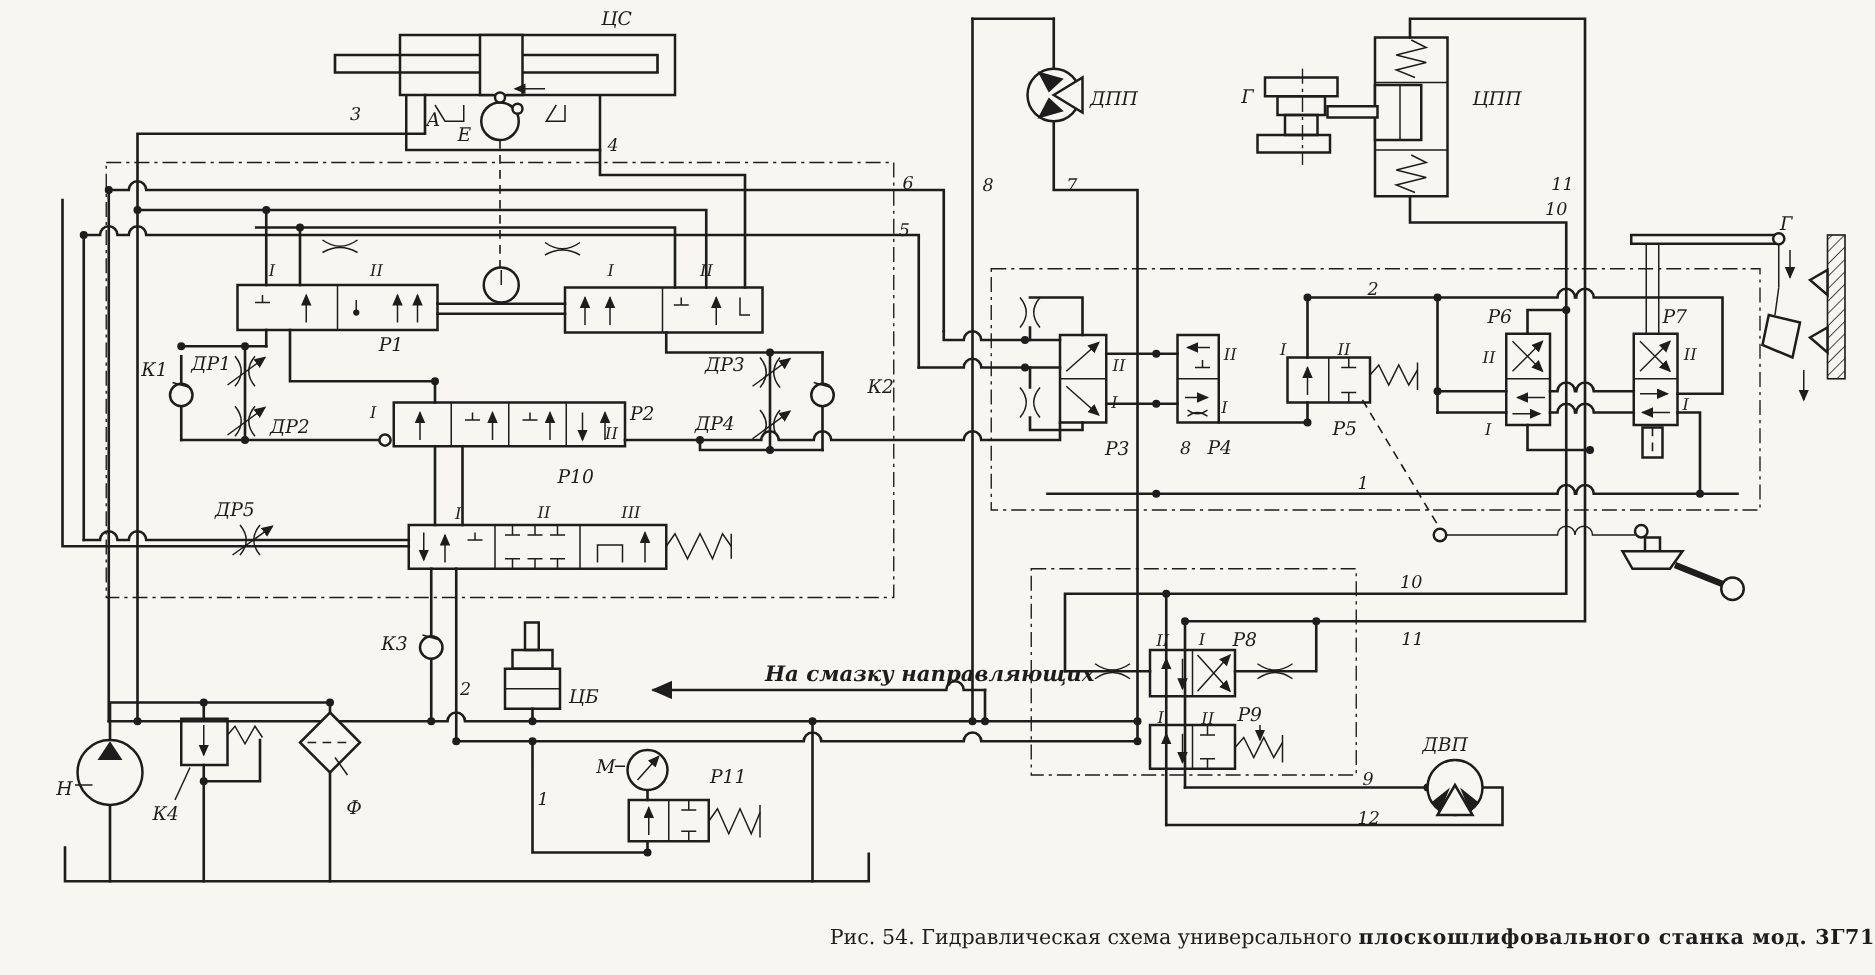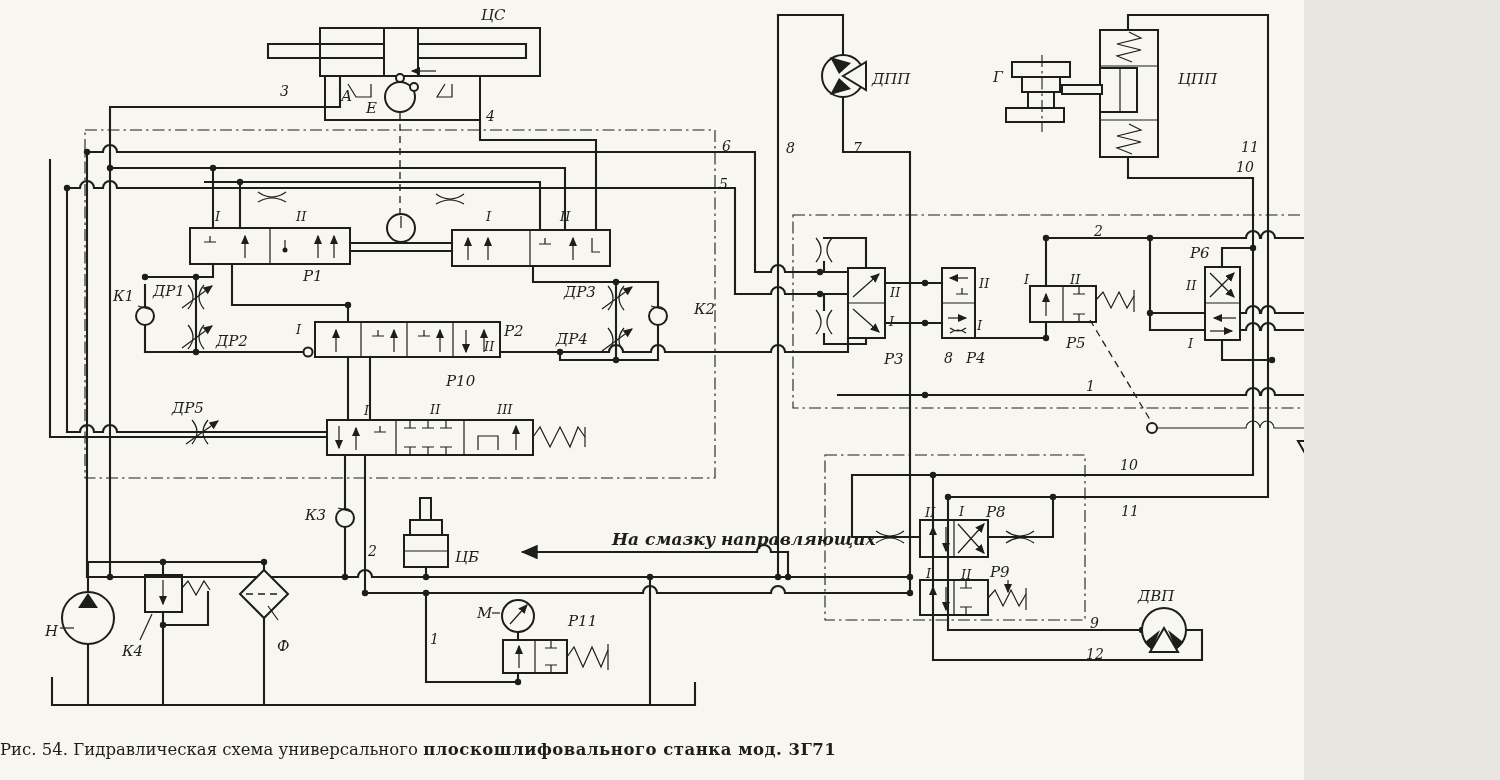--- a/index.html
+++ b/index.html
@@ -1,31 +1,31 @@
 <!DOCTYPE html>
 <html><head>
 <meta charset="utf-8">
 <style>
   html,body{margin:0;padding:0;background:#e8e6e0;}
-  .page{position:relative;width:1304px;height:780px;background:#f7f6f1;overflow:hidden;
+  .page{position:relative;width:1500px;height:780px;background:#f7f6f1;overflow:hidden;
         font-family:"DejaVu Serif", serif;}
   svg{display:block}
   .p{fill:none;stroke:#1d1d1b;stroke-width:2.1;stroke-linecap:square}
   .t{fill:none;stroke:#1d1d1b;stroke-width:1.2}
   .dd{fill:none;stroke:#1d1d1b;stroke-width:1.1;stroke-dasharray:12 4 2.5 4}
   .dash{fill:none;stroke:#1d1d1b;stroke-width:1.3;stroke-dasharray:7 5}
   .box{fill:none;stroke:#1d1d1b;stroke-width:2}
   .wh{fill:#f7f6f1;stroke:#1d1d1b;stroke-width:2}
   .dot{fill:#1d1d1b;stroke:none}
   .blk{fill:#1d1d1b;stroke:none}
   text{fill:#1d1d1b;font-style:italic;font-family:"DejaVu Serif",serif}
   .lbl{font-size:15px}
   .num{font-size:14px}
   .rn{font-size:13px}
-  .cap{position:absolute;left:0;right:0;top:740px;text-align:left;
+  .cap{position:absolute;left:0;right:0;top:740px;text-align:right;
        font-family:"DejaVu Serif",serif;font-size:16.5px;color:#1d1d1b;font-style:normal}
   .cap b{letter-spacing:.5px}
 </style>
 </head>
 <body>
 
 <div class="page">
 <svg width="1500" height="742" viewBox="0 0 1500 742">
   <defs>
     <marker id="ma" markerWidth="9" markerHeight="8" refX="7" refY="3.5" orient="auto">

